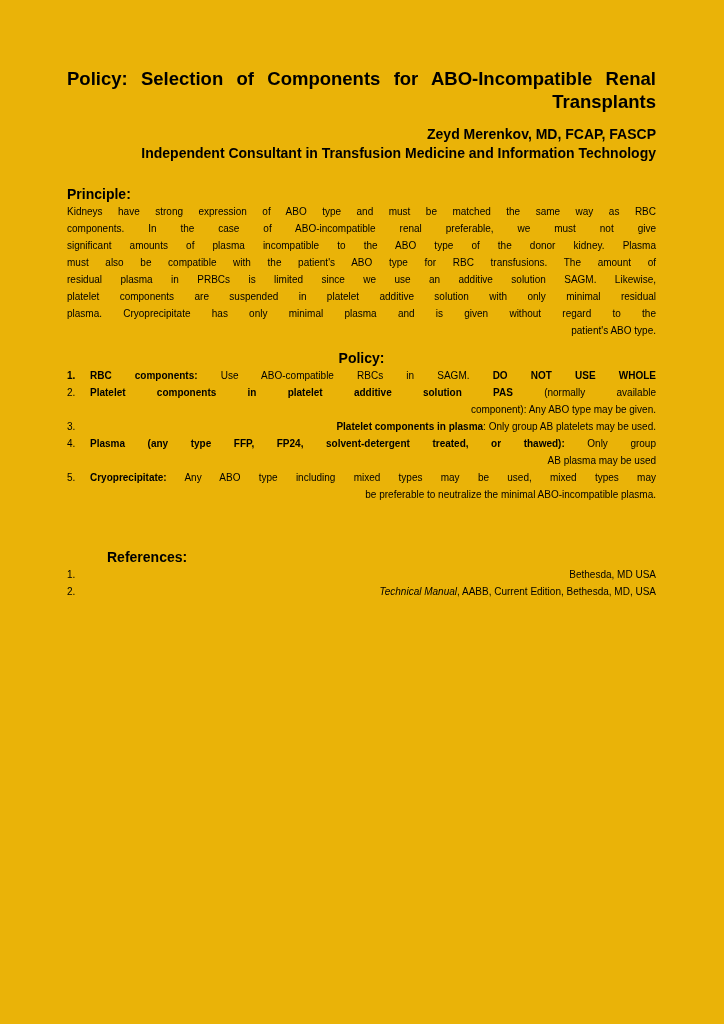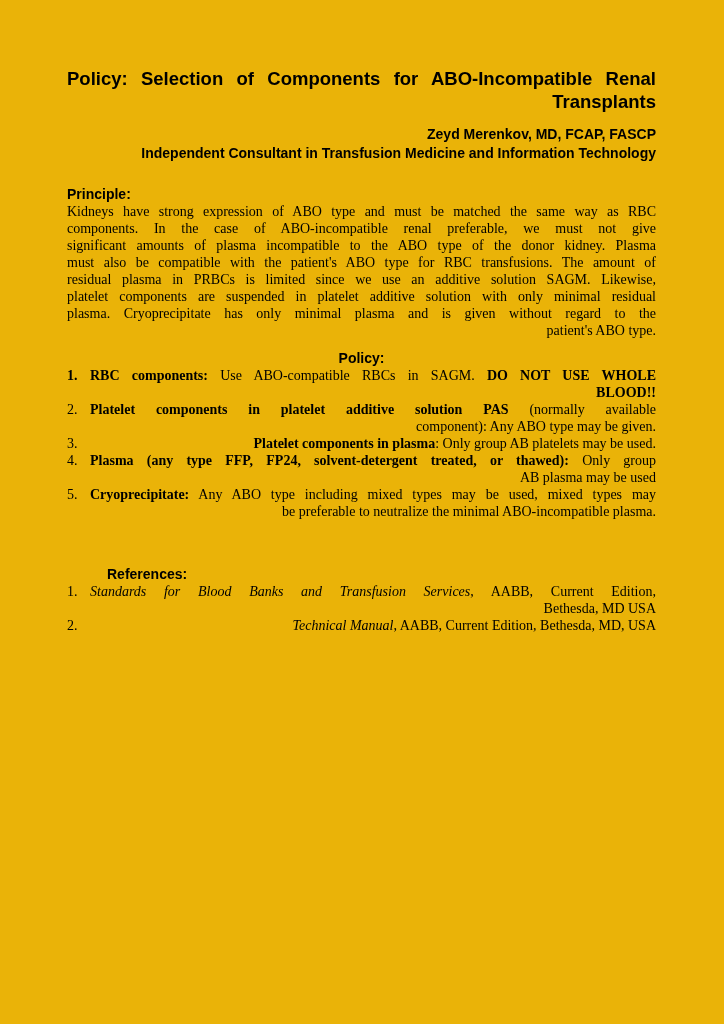--- a/index.html
+++ b/index.html
@@ -34,23 +34,22 @@
   
   .heading {
     font-size: 14px;
     font-weight: bold;
     line-height: 17px;
   }
   .principle-heading { margin-top: 24px; }
   .policy-heading    { margin-top: 11px; text-align: center; }
   .references-heading{ margin-top: 46px; padding-left: 40px; }
   .body-text {
-    font-size: 14px;
+    font-size: 10px;
     line-height: 17px;
-    font-family: Liberation Serif, serif;
   }
   .tline { text-align: right; }
   .jline { text-align: justify; text-align-last: justify; }
   .b { font-weight: bold; }
   .i { font-style: italic; }
   
   .li { position: relative; padding-left: 23px; }
   .num { position: absolute; left: 0; top: 0; }
 </style>
 </head>
@@ -80,21 +79,20 @@
         <div class="tline jline"><span>plasma.  Cryoprecipitate has only minimal plasma and is given without regard to the</span></div>
         <div class="tline"><span>patient's ABO type.</span></div>
       </div>
 
     <div class="heading policy-heading">Policy:</div>
     <div class="body-text">
         <div class="li">
           <span class="num b">1.</span>
           <div>
             <div class="tline jline"><span class="b">RBC components:</span><span>  Use ABO-compatible RBCs in SAGM.  </span><span class="b">DO NOT USE WHOLE</span></div>
-            <div class="tline"><span class="b">BLOOD!!</span></div>
           </div>
         </div>
         <div class="li">
           <span class="num">2.</span>
           <div>
             <div class="tline jline"><span class="b">Platelet components in platelet additive solution PAS</span><span> (normally available</span></div>
             <div class="tline"><span>component):  Any ABO type may be given.</span></div>
           </div>
         </div>
         <div class="li">
@@ -117,21 +115,20 @@
             <div class="tline"><span>be preferable to neutralize the minimal ABO-incompatible plasma.</span></div>
           </div>
         </div>
       </div>
 
     <div class="heading references-heading">References:</div>
     <div class="body-text">
         <div class="li">
           <span class="num">1.</span>
           <div>
-            <div class="tline jline"><span class="i">Standards for Blood Banks and Transfusion Services</span><span>, AABB, Current Edition,</span></div>
             <div class="tline"><span>Bethesda, MD USA</span></div>
           </div>
         </div>
         <div class="li">
           <span class="num">2.</span>
           <div>
             <div class="tline"><span class="i">Technical Manual</span><span>, AABB, Current Edition, Bethesda, MD, USA</span></div>
           </div>
         </div>
       </div>

